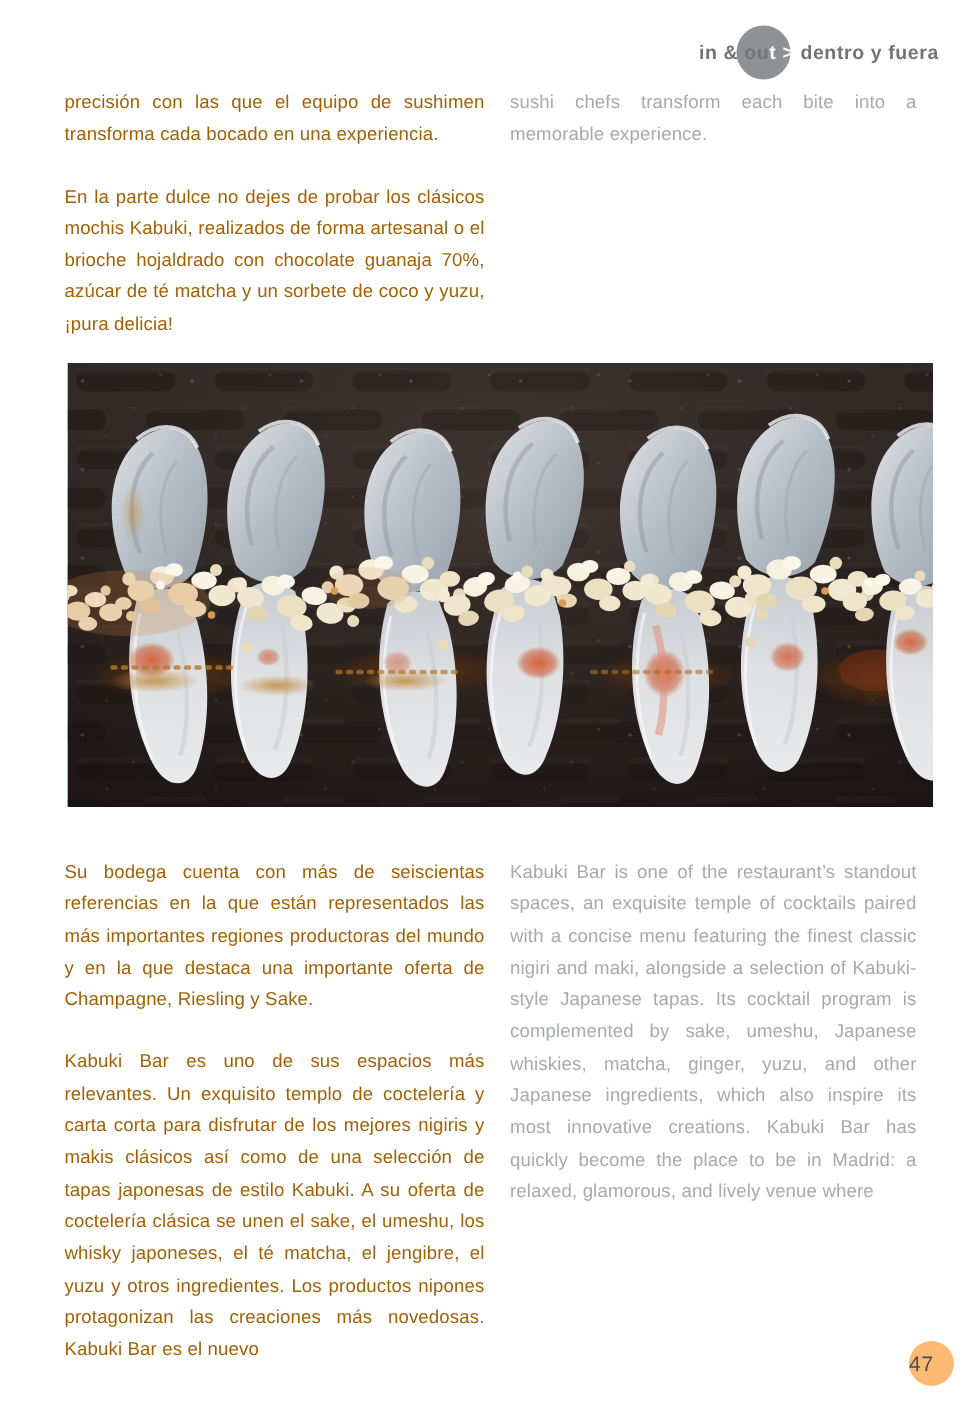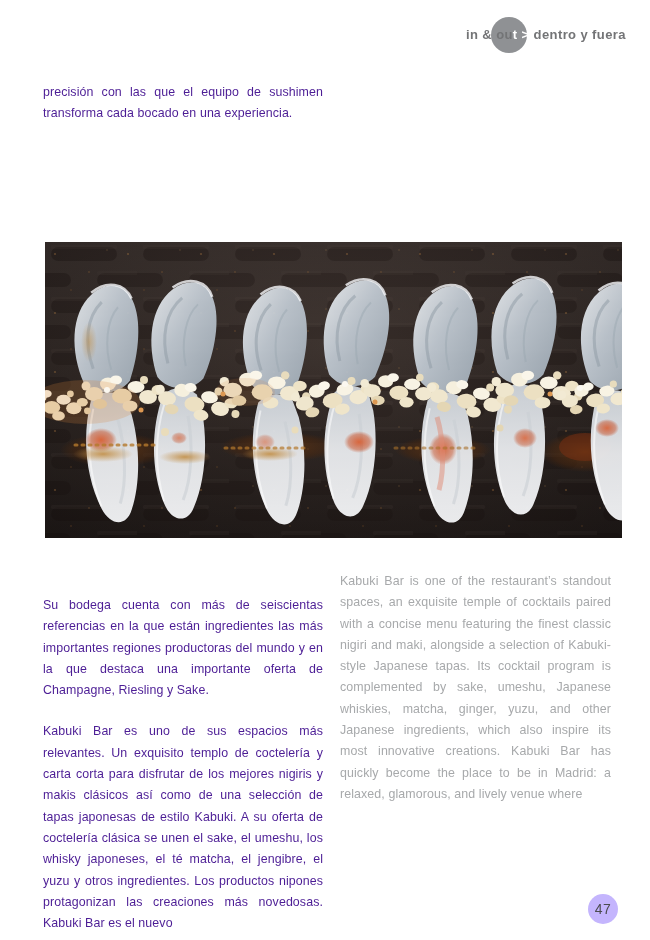--- a/index.html
+++ b/index.html
@@ -34,54 +34,56 @@
   .col p {
     margin:0 0 20px 0;
     font-size:12.4px; line-height:21.3px;
     text-align:justify;
     letter-spacing:0.1px;
     hyphens:auto; -webkit-hyphens:auto;
   }
   .col p:last-child { margin-bottom:0; }
   .top-block { top:58px; left:0; width:650px; }
   .bottom-block { top:571px; left:0; width:650px; }
-  .col-es { left:43px; width:280px; color:#4c1d95;margin-top:24px; }
+  .col-es { left:43px; width:280px; color:#a16207; }
   .col-en { left:340px; width:271px; color:#a7a9ab; }
 
   
   .photo {
     position:absolute; left:45px; top:242px;
     width:577px; height:296px; margin:0;
   }
   .photo svg { display:block; width:577px; height:296px; }
 
   
   .pageno {
-    position:absolute; left:588px; top:894px;
+    position:absolute; left:606px; top:894px;
     width:30px; height:30px; border-radius:50%;
-    background:#c4b5fd;
-    display:flex; align-items:center; justify-content:center;
+    background:#fdba74;
+    display:flex; align-items:center; 
     color:#4b4c4f; font-size:14px; letter-spacing:0.5px;
   }
 </style>
 </head>
 <body>
 
 <div class="page">
 
   <div class="logo">
     <span class="logo-circle"></span>
     <span class="logo-text"><span>in &amp; ou</span><span class="on-circle">t &gt; </span><span>dentro y fuera</span></span>
   </div>
 
   <section class="textblock top-block">
     <div class="col col-es">
       <p lang="es">precisión con las que el equipo de sushimen transforma cada bocado en una experiencia.</p>
+      <p lang="es">En la parte dulce no dejes de probar los clásicos mochis Kabuki, realizados de forma artesanal o el brioche hojaldrado con chocolate guanaja 70%, azúcar de té matcha y un sorbete de coco y yuzu, ¡pura delicia!</p>
     </div>
     <div class="col col-en">
+      <p lang="en">sushi chefs transform each bite into a memorable experience.</p>
     </div>
   </section>
 
   <figure class="photo">
     <svg viewBox="0 0 577 296" xmlns="http://www.w3.org/2000/svg">
       <defs>
         <linearGradient id="plate" x1="0" y1="0" x2="0" y2="1">
           <stop offset="0" stop-color="#3b322f"></stop>
           <stop offset="0.45" stop-color="#2f2724"></stop>
           <stop offset="1" stop-color="#251e1c"></stop>
@@ -218,21 +220,21 @@
         <circle cx="505" cy="152" r="2.5" fill="#dd9852"></circle>
         <circle cx="62" cy="148" r="3" fill="#fbf8f0"></circle>
         <circle cx="300" cy="142" r="3" fill="#fbf8f0"></circle>
         <circle cx="535" cy="146" r="3" fill="#fbf8f0"></circle>
       </g>
     </svg>
   </figure>
 
   <section class="textblock bottom-block">
     <div class="col col-es">
-      <p lang="es">Su bodega cuenta con más de seiscientas referencias en la que están ingredientes las más importantes regiones productoras del mundo y en la que destaca una importante oferta de Champagne, Riesling y Sake.</p>
+      <p lang="es">Su bodega cuenta con más de seiscientas referencias en la que están representados las más importantes regiones productoras del mundo y en la que destaca una importante oferta de Champagne, Riesling y Sake.</p>
       <p lang="es">Kabuki Bar es uno de sus espacios más relevantes. Un exquisito templo de coctelería y carta corta para disfrutar de los mejores nigiris y makis clásicos así como de una selección de tapas japonesas de estilo Kabuki. A su oferta de coctelería clásica se unen el sake, el umeshu, los whisky japoneses, el té matcha, el jengibre, el yuzu y otros ingredientes. Los productos nipones protagonizan las creaciones más novedosas. Kabuki Bar es el nuevo</p>
     </div>
     <div class="col col-en">
       <p lang="en">Kabuki Bar is one of the restaurant’s standout spaces, an exquisite temple of cocktails paired with a concise menu featuring the finest classic nigiri and maki, alongside a selection of Kabuki-style Japanese tapas. Its cocktail program is complemented by sake, umeshu, Japanese whiskies, matcha, ginger, yuzu, and other Japanese ingredients, which also inspire its most innovative creations. Kabuki Bar has quickly become the place to be in Madrid: a relaxed, glamorous, and lively venue where</p>
     </div>
   </section>
 
   <div class="pageno">
     <span>47</span>
   </div>

